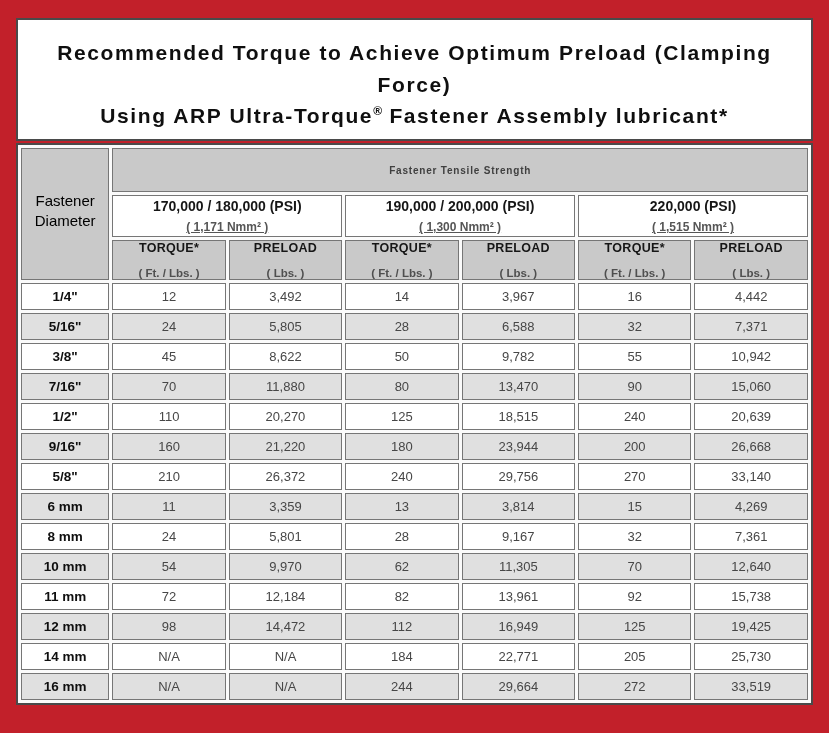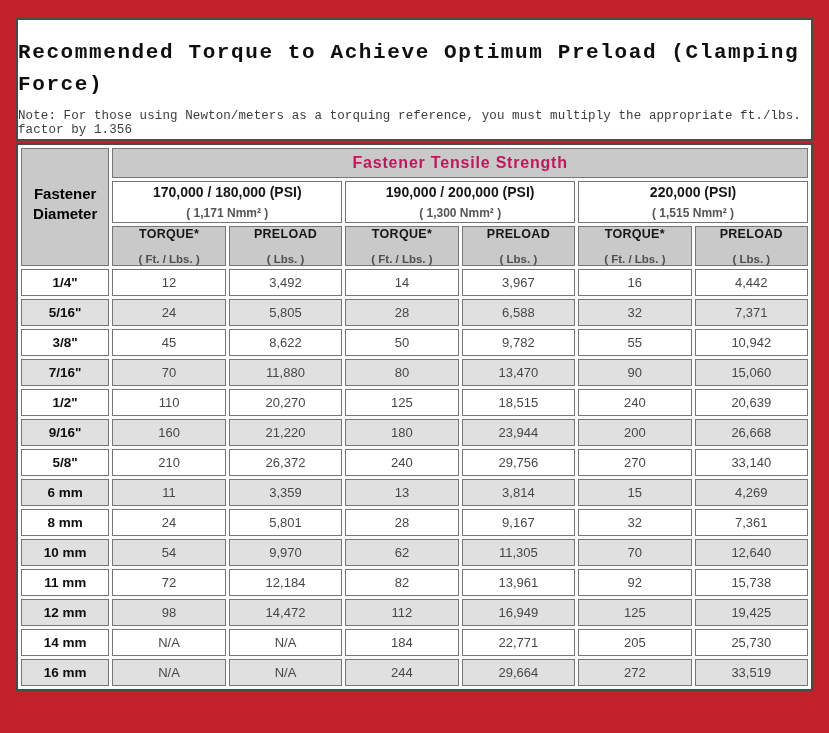--- a/index.html
+++ b/index.html
@@ -15,23 +15,22 @@
     position: absolute;
     left: 16px;
     top: 18px;
     width: 797px;
   }
   
   .title-box {
     background: #ffffff;
     border: 2px solid #4a4a4a;
     height: 123px;
-    text-align: left;
+    text-align: center;
     overflow: hidden;
-    font-family: Liberation Mono, monospace;
   }
   .title {
     margin-top: 17px;
     font-size: 21px;
     font-weight: bold;
     letter-spacing: 1.6px;
     line-height: 1.5;
     color: #0f0f0f;
   }
   .title sup { font-size: 12px; letter-spacing: 0; }
@@ -52,38 +51,38 @@
     border: 2px solid #4a4a4a;
   }
   table.torque th, table.torque td {
     border: 1px solid #767676;
     text-align: center;
     vertical-align: middle;
     overflow: hidden;
   }
   .tensile-hdr {
     background: #c9c9c9;
-    font-size: 16px;
+    font-size: 10px;
     font-weight: bold;
     letter-spacing: 0.8px;
-    height: 30px;
-    color: #be185d;
+    height: 44px;
+    color: #404040;
   }
   .corner-hdr {
     background: #c9c9c9;
     vertical-align: bottom;
     font-size: 15px;
-    font-weight: bold;
+    font-weight: normal;
     color: #000;
     line-height: 1.3;
     padding-bottom: 7px;
   }
   .psi-cell { background: #ffffff; height: 42px; }
   .psi-main { font-size: 14px; font-weight: bold; color: #161616; }
-  .psi-sub  { font-size: 12px; color: #555; margin-top: 6px; }
+  .psi-sub  { font-size: 12px; color: #555; margin-top: 6px; text-decoration: underline; }
   .sub-cell { background: #c9c9c9; height: 39px; }
   .sub-main { font-size: 12.5px; font-weight: bold; color: #161616; letter-spacing: 0.3px; }
   .sub-unit { font-size: 11.5px; color: #4f4f4f; margin-top: 12px; }
   tbody th.dia {
     background: #ffffff;
     font-size: 13.5px;
     font-weight: bold;
     color: #0f0f0f;
     height: 27px;
   }
@@ -96,20 +95,21 @@
 </style>
 </head>
 <body>
 
 <div class="page">
   <div class="content-frame">
 
     <div class="title-box">
       <div class="title">
         <span>Recommended Torque to Achieve Optimum Preload (Clamping Force)</span><br>
+        <span><span>Using ARP Ultra-Torque</span><sup>®</sup><span> Fastener Assembly lubricant*</span></span>
       </div>
       <div class="note">Note: For those using Newton/meters as a torquing reference, you must multiply the appropriate ft./lbs. factor by 1.356</div>
     </div>
 
     <table class="torque">
       <colgroup>
         <col style="width:88px">
         <col style="width:113px">
           <col style="width:113px">
         <col style="width:113px">

